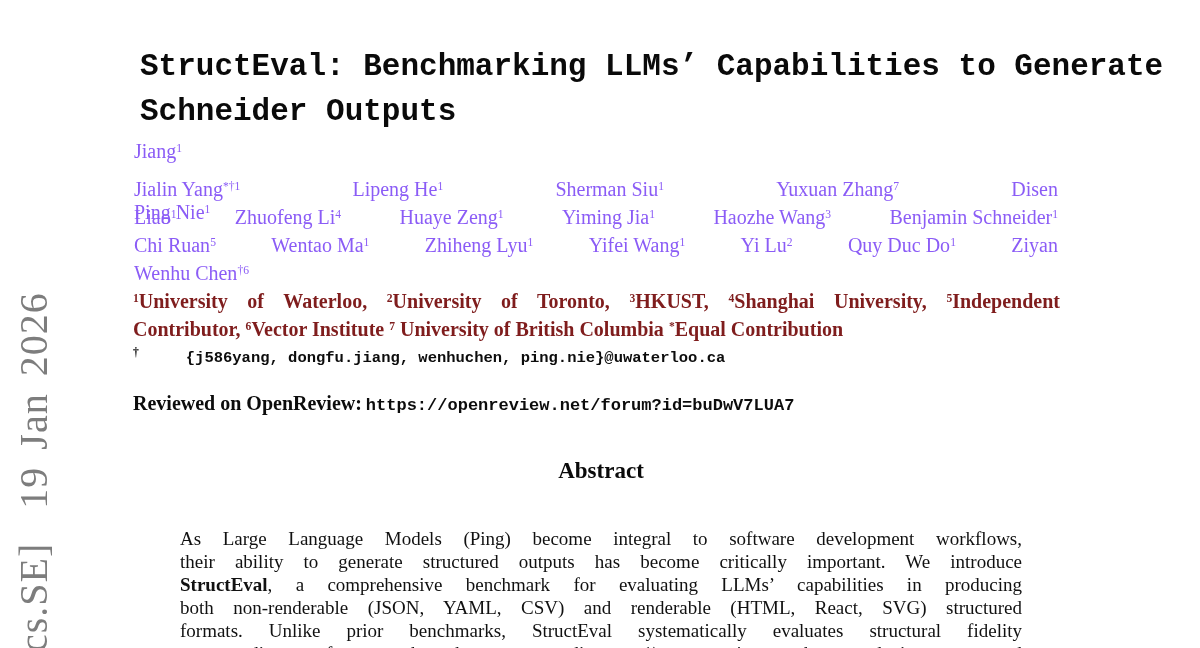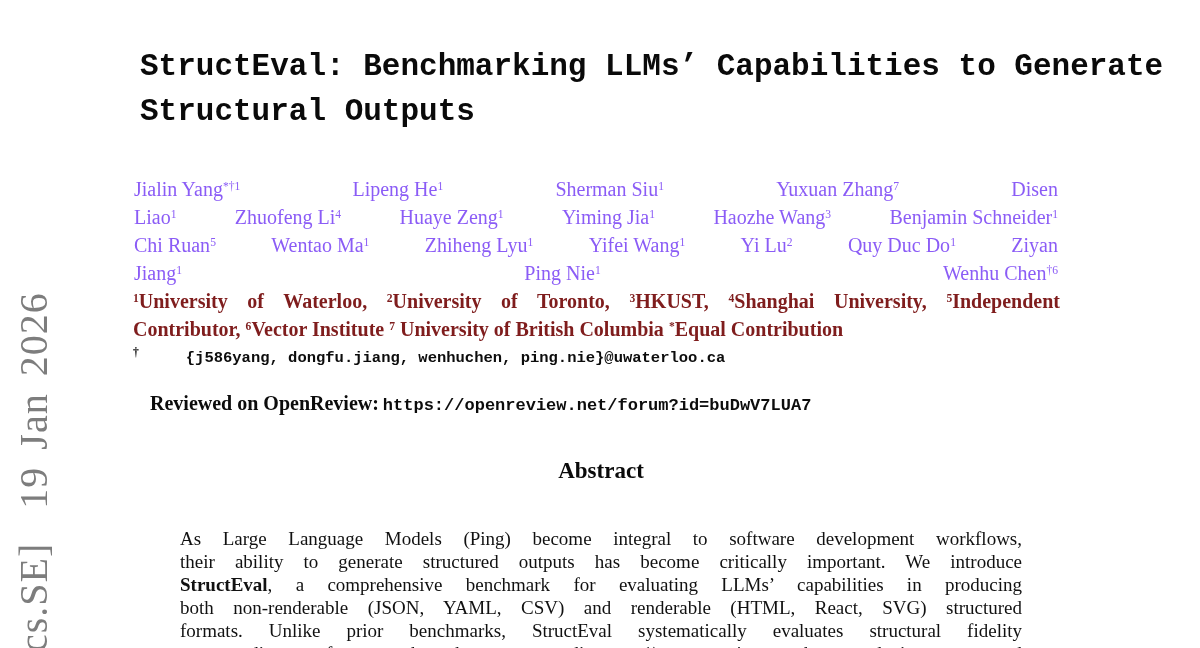--- a/index.html
+++ b/index.html
@@ -24,34 +24,34 @@
     position: absolute; left: 140px; top: 44px; width: 940px;
     font-family: Liberation Mono, monospace;
     font-weight: 700; font-size: 31px; line-height: 45px; color: #0a0a0a;
   }
   .title span { display: block; white-space: nowrap; }
 
   .authors { position: absolute; left: 134px; top: 175px; width: 924px;
     font-weight: 400; font-size: 20px; color: #8b5cf6; }
   .author-line { display: flex; justify-content: space-between; height: 28px;
     line-height: 28px; white-space: nowrap; }
-  .author-line.last { justify-content: space-between; gap: 44px; }
+  .author-line.last { justify-content: flex-end; gap: 33px; flex-direction: column; }
   .author { white-space: nowrap; }
 
   sup { font-size: 0.58em; position: relative; top: -0.5em; vertical-align: baseline; line-height: 0; }
 
   .affiliations { position: absolute; left: 133px; top: 287px; width: 927px;
     font-weight: 700; font-size: 20px; line-height: 28px; color: #7f1d1d; }
   .affil-line.justify { text-align: justify; text-align-last: justify; }
 
   .contact { position: absolute; left: 133px; top: 344px; font-size: 20px;
     font-weight: 700; white-space: nowrap; }
   .contact .mono { font-family: "Liberation Mono", monospace; font-size: 15.5px; font-weight: 700; margin-left: 47px; }
 
-  .review-line { position: absolute; left: 150px; top: 392px; white-space: nowrap; }
+  .review-line { position: absolute; left: 133px; top: 392px; white-space: nowrap; }
   .review-label { font-weight: 700; font-size: 20px; }
   .review-url { font-family: "Liberation Mono", monospace; font-size: 17px; font-weight: 700; }
 
   .abstract-heading { position: absolute; left: 180px; top: 458px; width: 842px;
     text-align: center; font-family: Liberation Serif, serif;
     font-weight: 700; font-size: 23px; color: #0a0a0a; }
 
   .abstract-body { position: absolute; left: 180px; top: 527px; width: 842px;
     font-size: 19px; color: #111; }
   .abs-line { height: 23px; line-height: 23px; text-align: justify;
@@ -60,21 +60,21 @@
 </style>
 </head>
 <body>
 
 <div class="page">
 
   <div class="arxiv-stamp">cs.SE]  19 Jan 2026</div>
 
   <h1 class="title">
     <span>StructEval: Benchmarking LLMs’ Capabilities to Generate</span>
-    <span>Structural Outputs</span>
+    <span>Schneider Outputs</span>
   </h1>
 
   <div class="authors" id="authors">
       <div class="author-line">
         <span class="author">Jialin Yang<sup>*†1</sup></span>
         <span class="author">Lipeng He<sup>1</sup></span>
         <span class="author">Sherman Siu<sup>1</sup></span>
         <span class="author">Yuxuan Zhang<sup>7</sup></span>
         <span class="author">Disen</span>
       </div>

